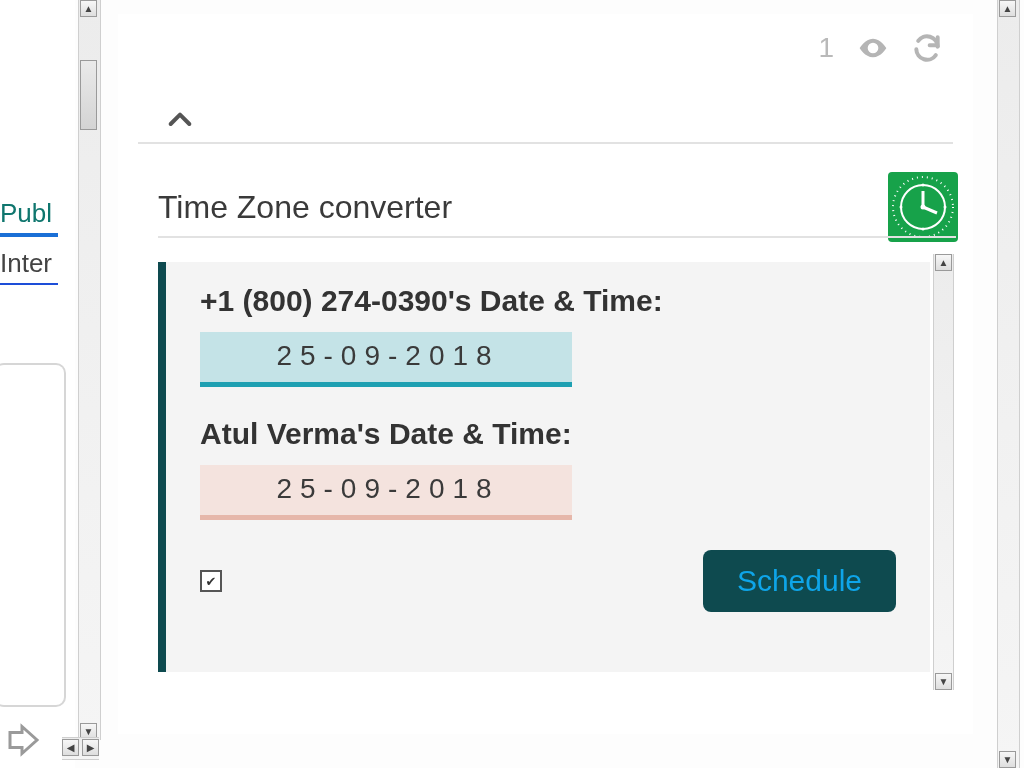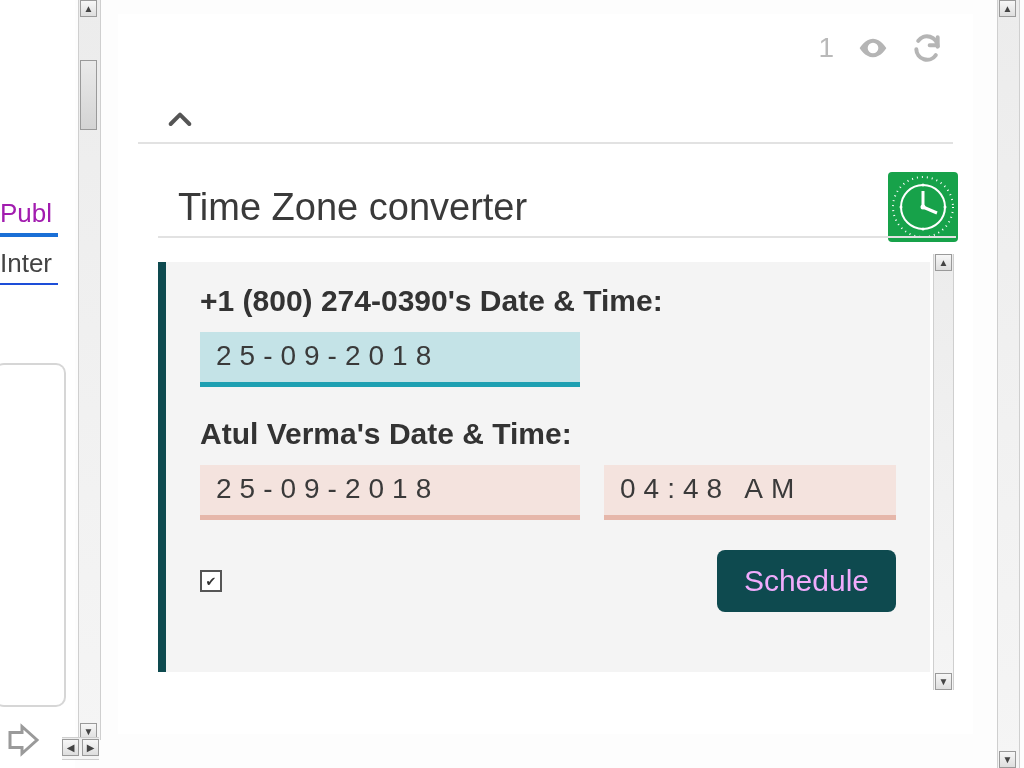--- a/index.html
+++ b/index.html
@@ -26,21 +26,21 @@
     position: absolute;
     left: 0;
     font-size: 26px;
     color: #3a3a3a;
     padding-right: 6px;
     white-space: nowrap;
     overflow: hidden;
   }
   .left-pane .tab.publ {
     top: 198px;
-    color: #a21caf;
+    color: #0f766e;
     border-bottom: 4px solid #1a6fd6;
     padding-bottom: 4px;
   }
   .left-pane .tab.inter {
     top: 248px;
     color: #444;
     border-bottom: 2px solid #1d4ed8;
     padding-bottom: 4px;
   }
   .left-pane .box {
@@ -191,24 +191,23 @@
   .title-row {
     position: absolute;
     left: 40px;
     top: 158px;
     width: 800px;
     display: flex;
     align-items: center;
     justify-content: space-between;
   }
   .title {
-    font-size: 38px;
+    font-size: 32px;
     color: #3a3a3a;
     font-weight: 500;
-    margin-left: 20px;
   }
 
   .clock-badge {
     width: 70px;
     height: 70px;
     background: #17a24a;
     border-radius: 4px;
     position: relative;
     display: flex;
     align-items: center;
@@ -248,22 +247,22 @@
 
   .fields {
     display: flex;
     gap: 24px;
     margin-bottom: 30px;
   }
   .field {
     font-family: inherit;
     font-size: 28px;
     letter-spacing: 8px;
-    text-align: left;
-    padding: 8px 4px 10px 16px;
+    text-align: center;
+    padding: 8px 4px 10px 8px;
     flex: 1;
     color: #3a3a3a;
   }
   .field.date { flex: 0 0 360px; }
   .field.time { flex: 1; }
 
   .teal .field {
     background: #c4e3e7;
     border-bottom: 5px solid #1ea0b2;
   }
@@ -292,23 +291,23 @@
     display: inline-flex;
     align-items: center;
     justify-content: center;
     font-size: 13px;
     color: #333;
     background: #fff;
   }
 
   .schedule-btn {
     background: #0e4a4f;
-    color: #f0abfc;
+    color: #0ea5e9;
     font-size: 30px;
-    padding: 14px 27px;
+    padding: 14px 34px;
     border-radius: 8px;
     border: none;
     text-align: right;
   }
 
 </style>
 </head>
 <body>
 
 <div class="left-pane">
@@ -386,21 +385,20 @@
         <div class="field date">25-09-2018</div>
       </div>
     </div>
 
     <div class="entry pink">
       <div class="label">
         <b>Atul Verma</b><span class="suffix">'s Date &amp; Time:</span>
       </div>
       <div class="fields">
         <div class="field date">25-09-2018</div>
-        <div class="field time">04:48  AM</div>
       </div>
     </div>
 
     <div class="footer-row">
       <label class="chk">
         <span class="box">✔</span>
       </label>
       <button class="schedule-btn">Schedule</button>
     </div>
 

